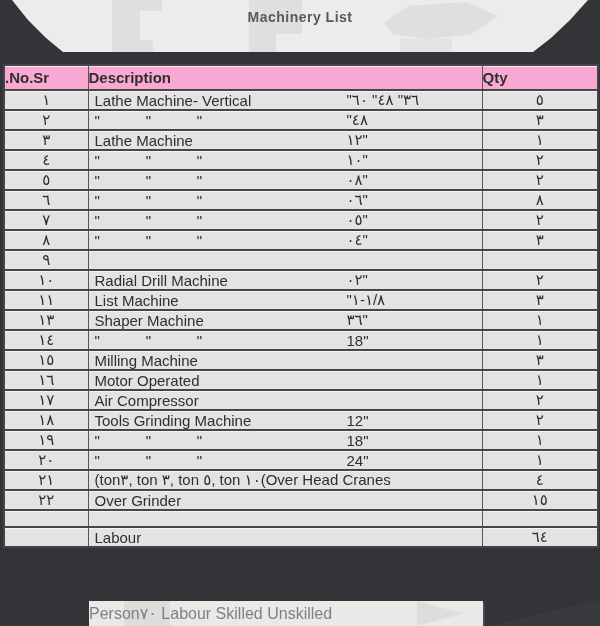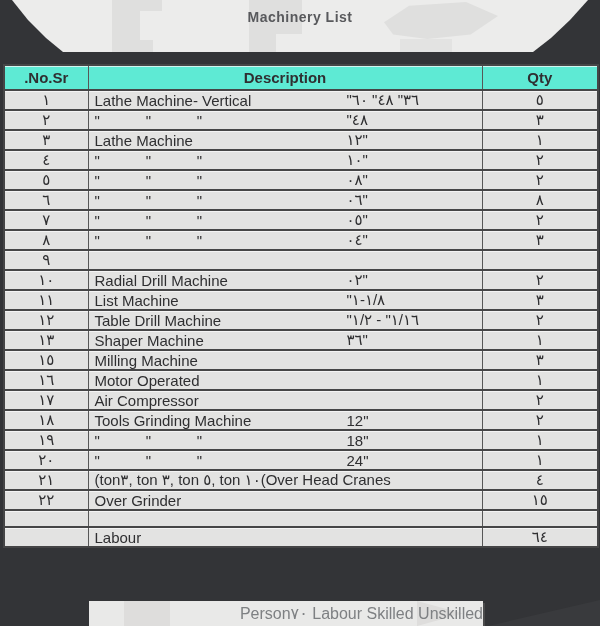--- a/index.html
+++ b/index.html
@@ -39,22 +39,22 @@
     border:2px solid #454546;
   }
   .col-sr { width:84px; } .col-desc { width:394px; } .col-qty { width:116px; }
   .machinery-table th, .machinery-table td {
     border:1px solid #575757; border-top:2px solid #464647;
     background:#e3e3e2; color:#2f2f31; overflow:hidden;
     box-shadow:inset 0 1px 0 rgba(249,249,249,.75);
     vertical-align:middle;
   }
   .machinery-table thead th {
-    height:25px; font-size:15px; font-weight:bold; text-align:center;
-    background:#5eead4;
+    height:25px; font-size:15px; font-weight:bold; text-align:left;
+    background:#f9a8d4;
   }
   .machinery-table tbody td { height:17px; font-size:15px; }
   td.sr  { text-align:center; font-size:13px; }
   td.qty { text-align:center; font-size:13px; }
   td.desc { text-align:left; padding-left:6px; position:relative;margin-top:16px; }
   .ditto { white-space:pre; }
   .size { position:absolute; left:258px; top:50%; transform:translateY(-50%); }
 
   
   .footer-wm-dark {
@@ -64,21 +64,21 @@
   .footer-bar {
     position:absolute; left:89px; top:601px; width:394px; height:25px;
     background:#e9e9e8; overflow:hidden;
     box-shadow:2px 2px 0 rgba(95,95,95,.55);
   }
   .wm2 { position:absolute; background:#dedddc; }
   .fb-strip { left:35px; top:0; width:46px; height:25px; }
   .fb-wedge { left:328px; top:0; width:46px; height:25px;
               clip-path:polygon(0 0, 100% 50%, 0 100%); }
   .footer-label {
-    position:relative; display:block; width:100%; text-align:right;
+    position:relative; display:block; width:100%; text-align:left;
     line-height:25px; font-size:16px; color:#7e8083;
   }
 </style>
 </head>
 <body>
 
 <div class="page">
 
   <div class="header-light">
     <div class="wm wm-a1"></div>
@@ -154,27 +154,27 @@
           <td class="sr bidi">١٠</td>
           <td class="desc"><span class="name bidi">Radial Drill Machine</span><span class="size bidi">٠٢"</span></td>
           <td class="qty bidi">٢</td>
         </tr>
         <tr>
           <td class="sr bidi">١١</td>
           <td class="desc"><span class="name bidi">List Machine</span><span class="size bidi">"١-١/٨</span></td>
           <td class="qty bidi">٣</td>
         </tr>
         <tr>
-          <td class="sr bidi">١٢</td>
-          <td class="desc"><span class="name bidi">Table Drill Machine</span><span class="size bidi">"١/٢ - "١/١٦</span></td>
-          <td class="qty bidi">٢</td>
-        </tr>
-        <tr>
           <td class="sr bidi">١٣</td>
           <td class="desc"><span class="name bidi">Shaper Machine</span><span class="size bidi">٣٦"</span></td>
+          <td class="qty bidi">١</td>
+        </tr>
+        <tr>
+          <td class="sr bidi">١٤</td>
+          <td class="desc"><span class="name bidi ditto">"           "           "</span><span class="size bidi">18"</span></td>
           <td class="qty bidi">١</td>
         </tr>
         <tr>
           <td class="sr bidi">١٥</td>
           <td class="desc"><span class="name bidi">Milling Machine</span></td>
           <td class="qty bidi">٣</td>
         </tr>
         <tr>
           <td class="sr bidi">١٦</td>
           <td class="desc"><span class="name bidi">Motor Operated</span></td>

